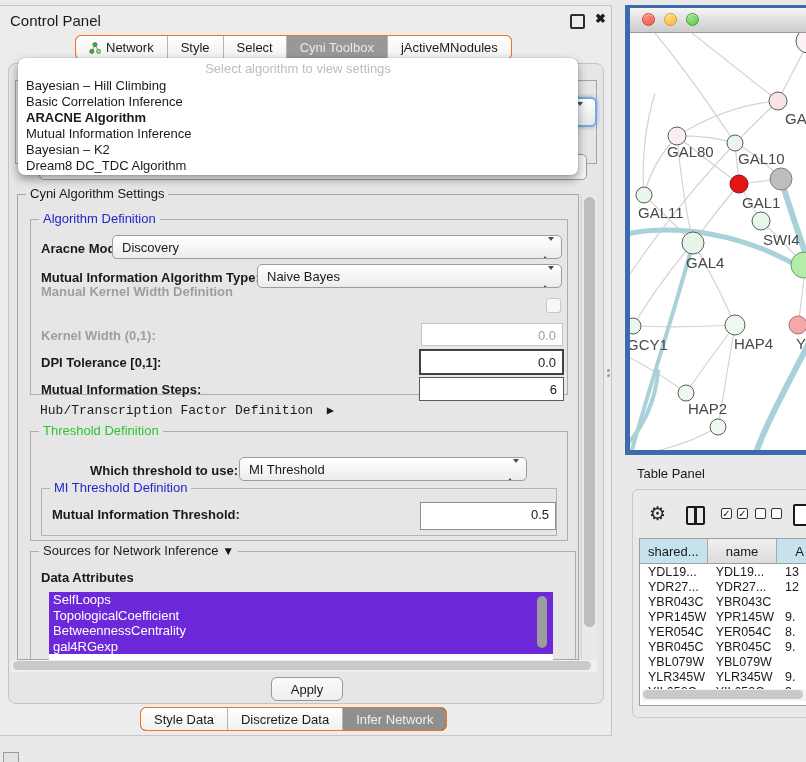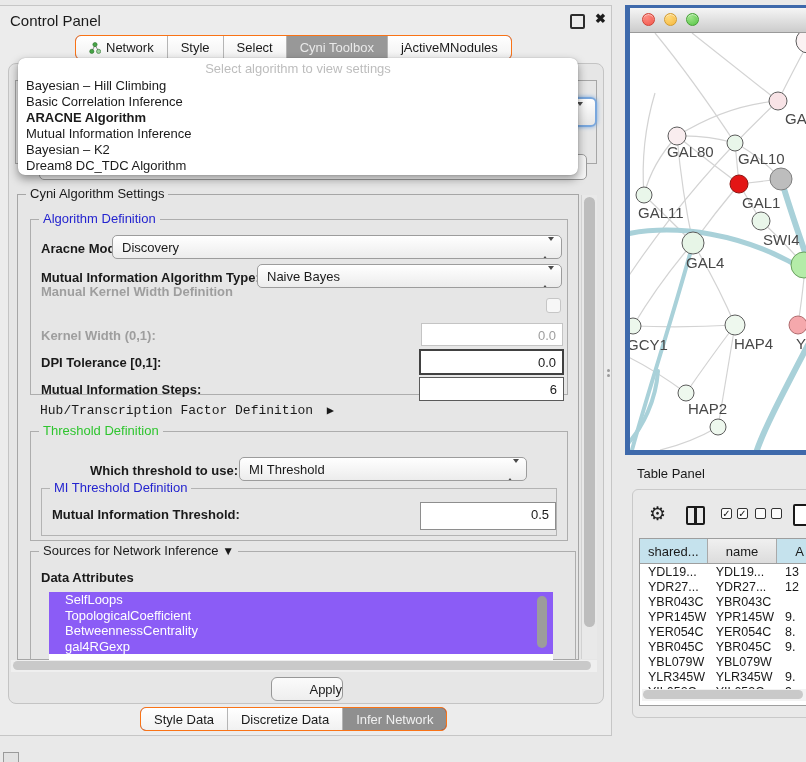--- a/index.html
+++ b/index.html
@@ -40,21 +40,21 @@
   .spin-dn{width:0;height:0;border-left:3.5px solid transparent;border-right:3.5px solid transparent;border-top:4.5px solid #4a4a4a;}
   .field{position:absolute;background:#fff;border:1px solid #b9b9b9;box-sizing:border-box;
     text-align:right;padding:4px 6px 0 0;font-size:13px;}
   .checkbox{position:absolute;width:15px;height:15px;border:1px solid #c6c6c6;border-radius:3px;background:#f7f7f7;box-sizing:border-box;}
   .tri{display:inline-block;font-size:12px;}
   .scroll-v{position:absolute;width:15px;background:#e9e9e9;border-left:1px solid #d2d2d2;}
   .thumb-v{position:absolute;left:2px;width:11px;background:#bdbdbd;border-radius:6px;}
   .scroll-h{position:absolute;height:12px;background:#efefef;}
   .thumb-h{position:absolute;top:1px;height:9px;background:#c9c9c9;border-radius:5px;}
   .listbox{position:absolute;background:#fff;overflow:hidden;}
-  .listbox .li{height:15.5px;line-height:15.5px;background:#8b5cf6;color:#fff;padding-left:16px;font-size:13px;}
+  .listbox .li{height:15.5px;line-height:15.5px;background:#6d28d9;color:#fff;padding-left:4px;font-size:13px;}
   .apply-btn{position:absolute;width:72px;height:24px;border:1px solid #979797;border-radius:6px;
     background:linear-gradient(#fbfbfb,#eeeeee);text-align:center;padding-top:4px;box-sizing:border-box;font-size:13px;}
   
   .net-window{position:absolute;left:625px;top:5px;width:190px;height:450px;background:#3e69ab;}
   .net-titlebar{position:absolute;left:5px;top:3px;right:0;height:24px;background:linear-gradient(#f5f5f5,#cccccc);border-bottom:1px solid #9a9a9a;}
   .tl{position:absolute;top:5px;width:13px;height:13px;border-radius:50%;box-shadow:inset 0 1px 1px rgba(255,255,255,.6);}
   .net-canvas{position:absolute;left:5px;top:28px;width:185px;height:417px;background:#fff;overflow:hidden;}
   .nlabel{font-size:15px;fill:#484848;font-family:"Liberation Sans",sans-serif;}
   
   .tp-title{position:absolute;left:637px;top:466px;font-size:13px;}
@@ -184,21 +184,21 @@
         </div>
       </div>
 
       <div class="scroll-v" style="left:572px;top:131px;height:464px;">
         <span class="thumb-v" style="top:2px;height:430px;"></span>
       </div>
       <div class="scroll-h" style="left:2px;top:596px;width:586px;">
         <span class="thumb-h" style="left:2px;width:578px;"></span>
       </div>
 
-      <div class="apply-btn" style="left:262px;top:613px;text-align:right;">Apply</div>
+      <div class="apply-btn" style="left:262px;top:613px;">Apply</div>
     </div>
 
     <div class="algo-popup">
       <div class="ph">Select algorithm to view settings</div>
       <div class="item">Bayesian – Hill Climbing</div>
       <div class="item">Basic Correlation Inference</div>
       <div class="item bold">ARACNE Algorithm</div>
       <div class="item">Mutual Information Inference</div>
       <div class="item">Bayesian – K2</div>
       <div class="item">Dream8 DC_TDC Algorithm</div>

